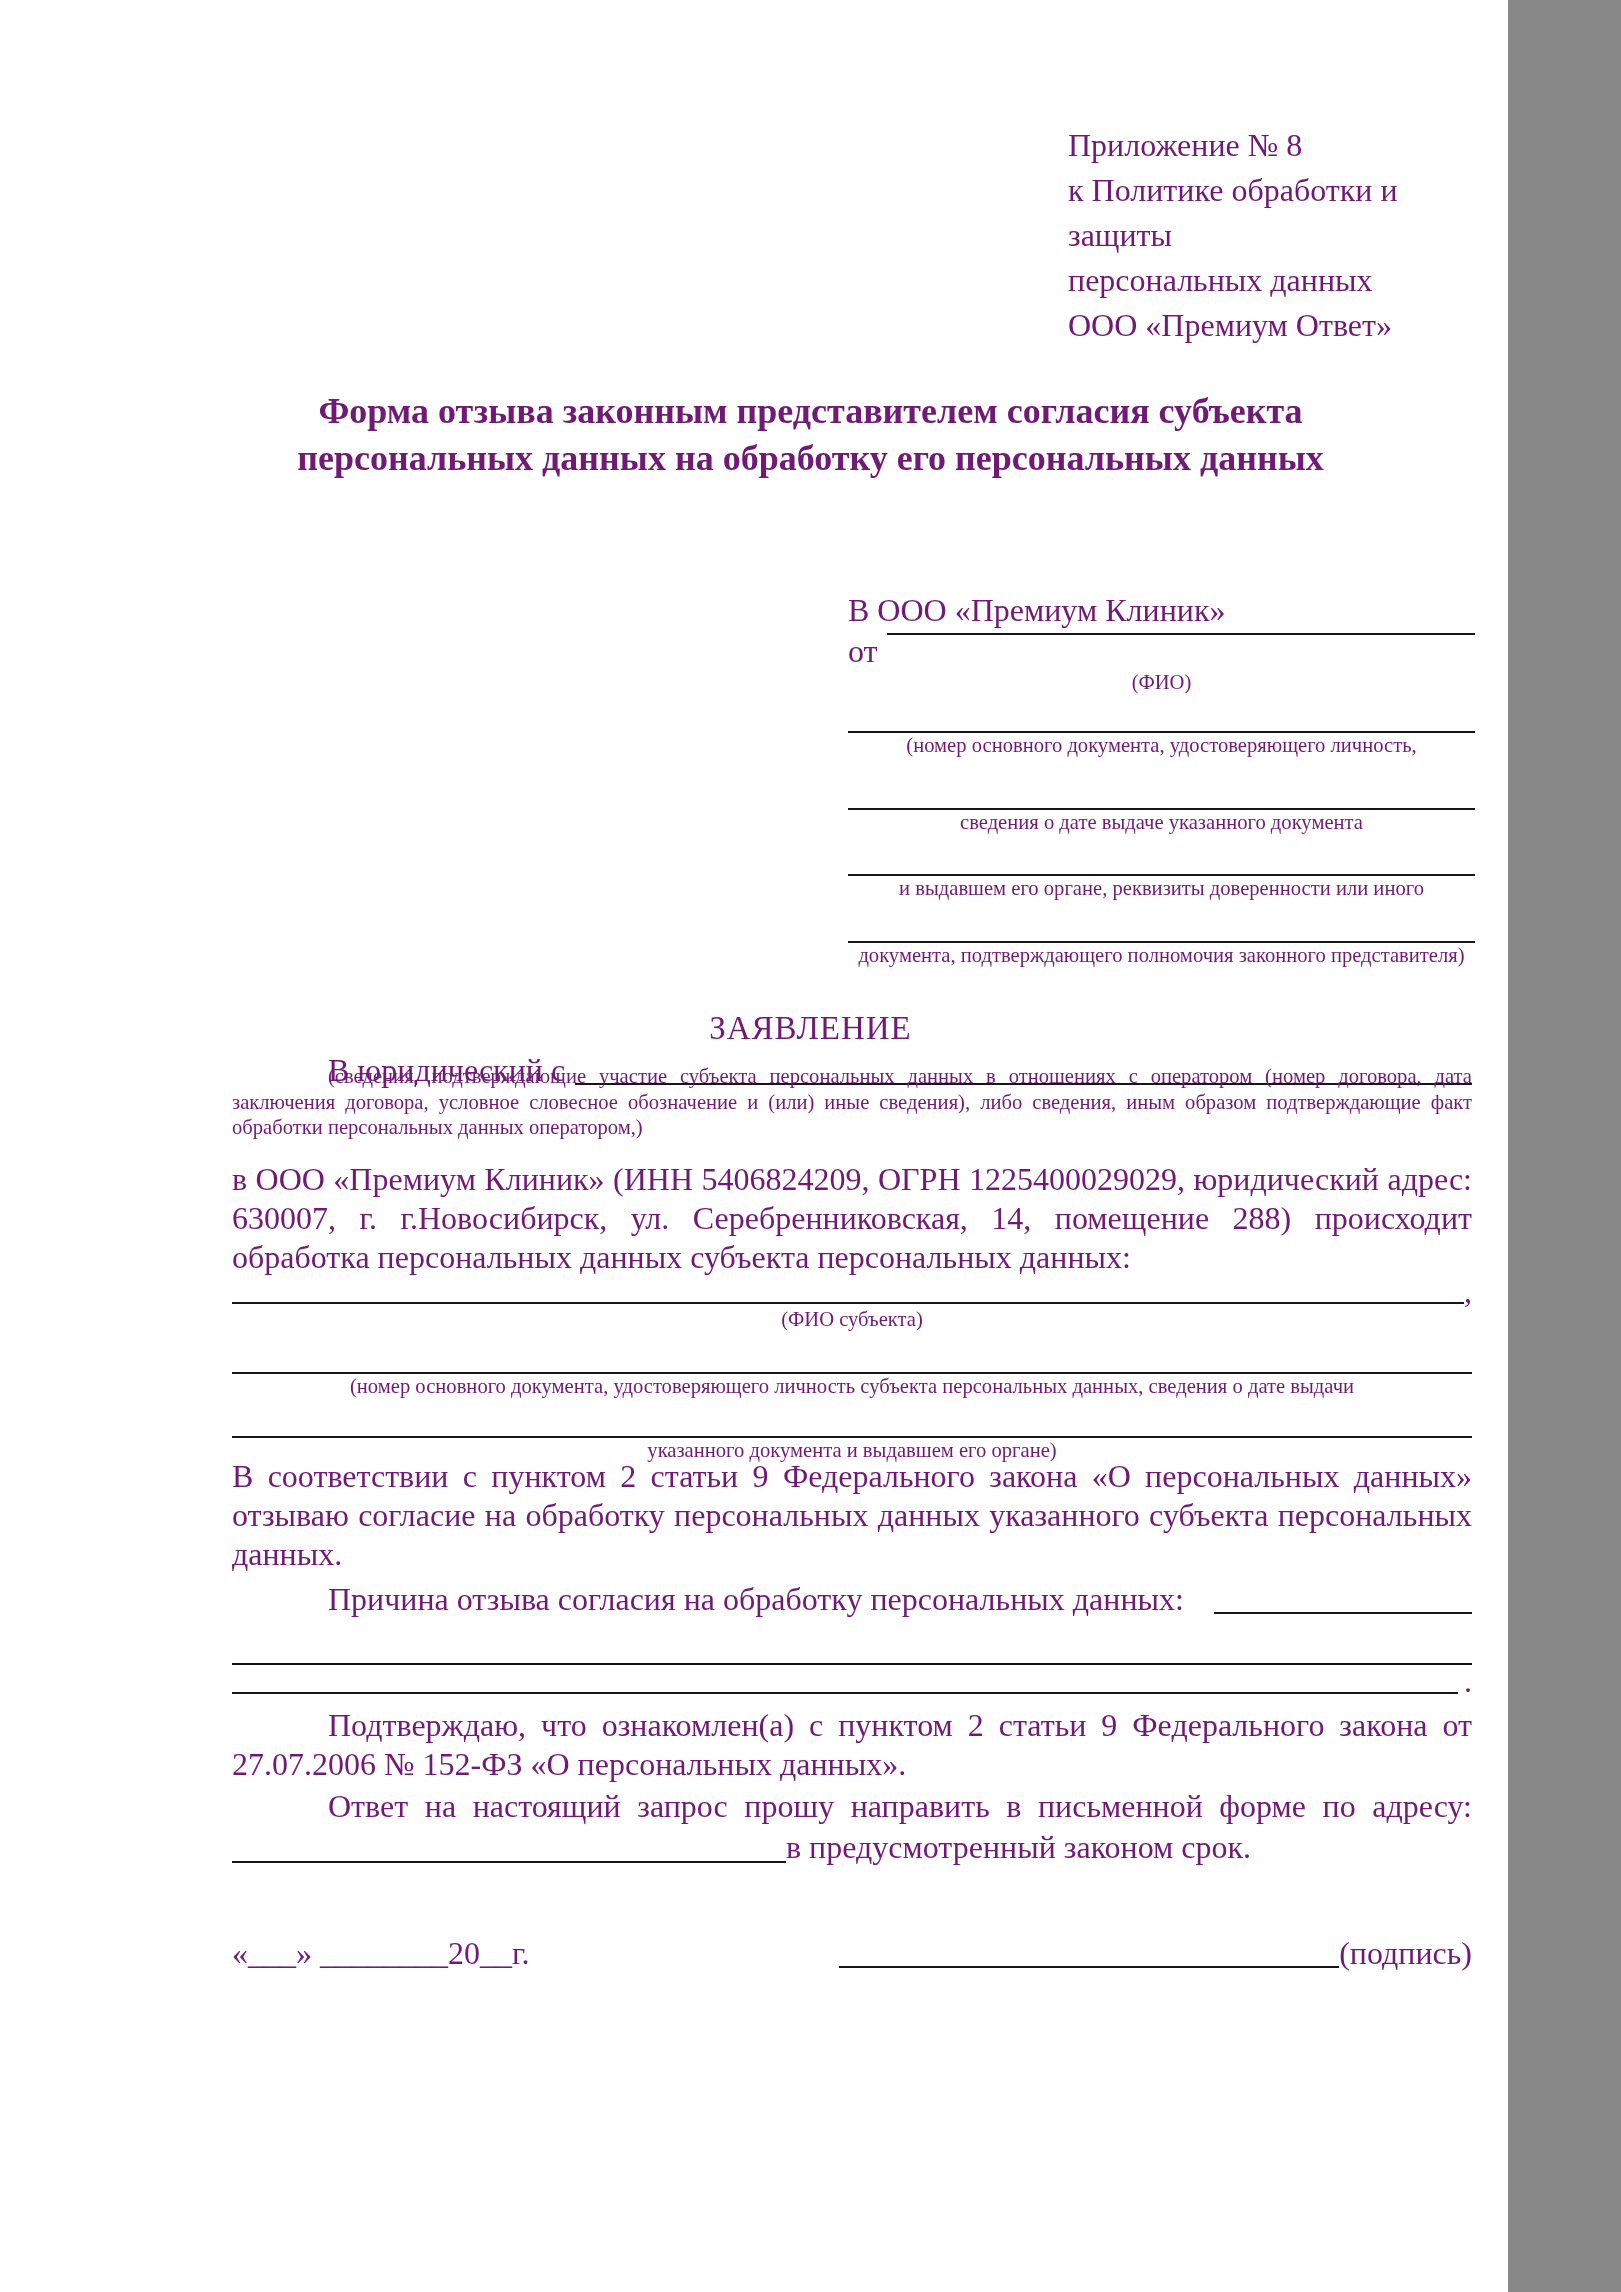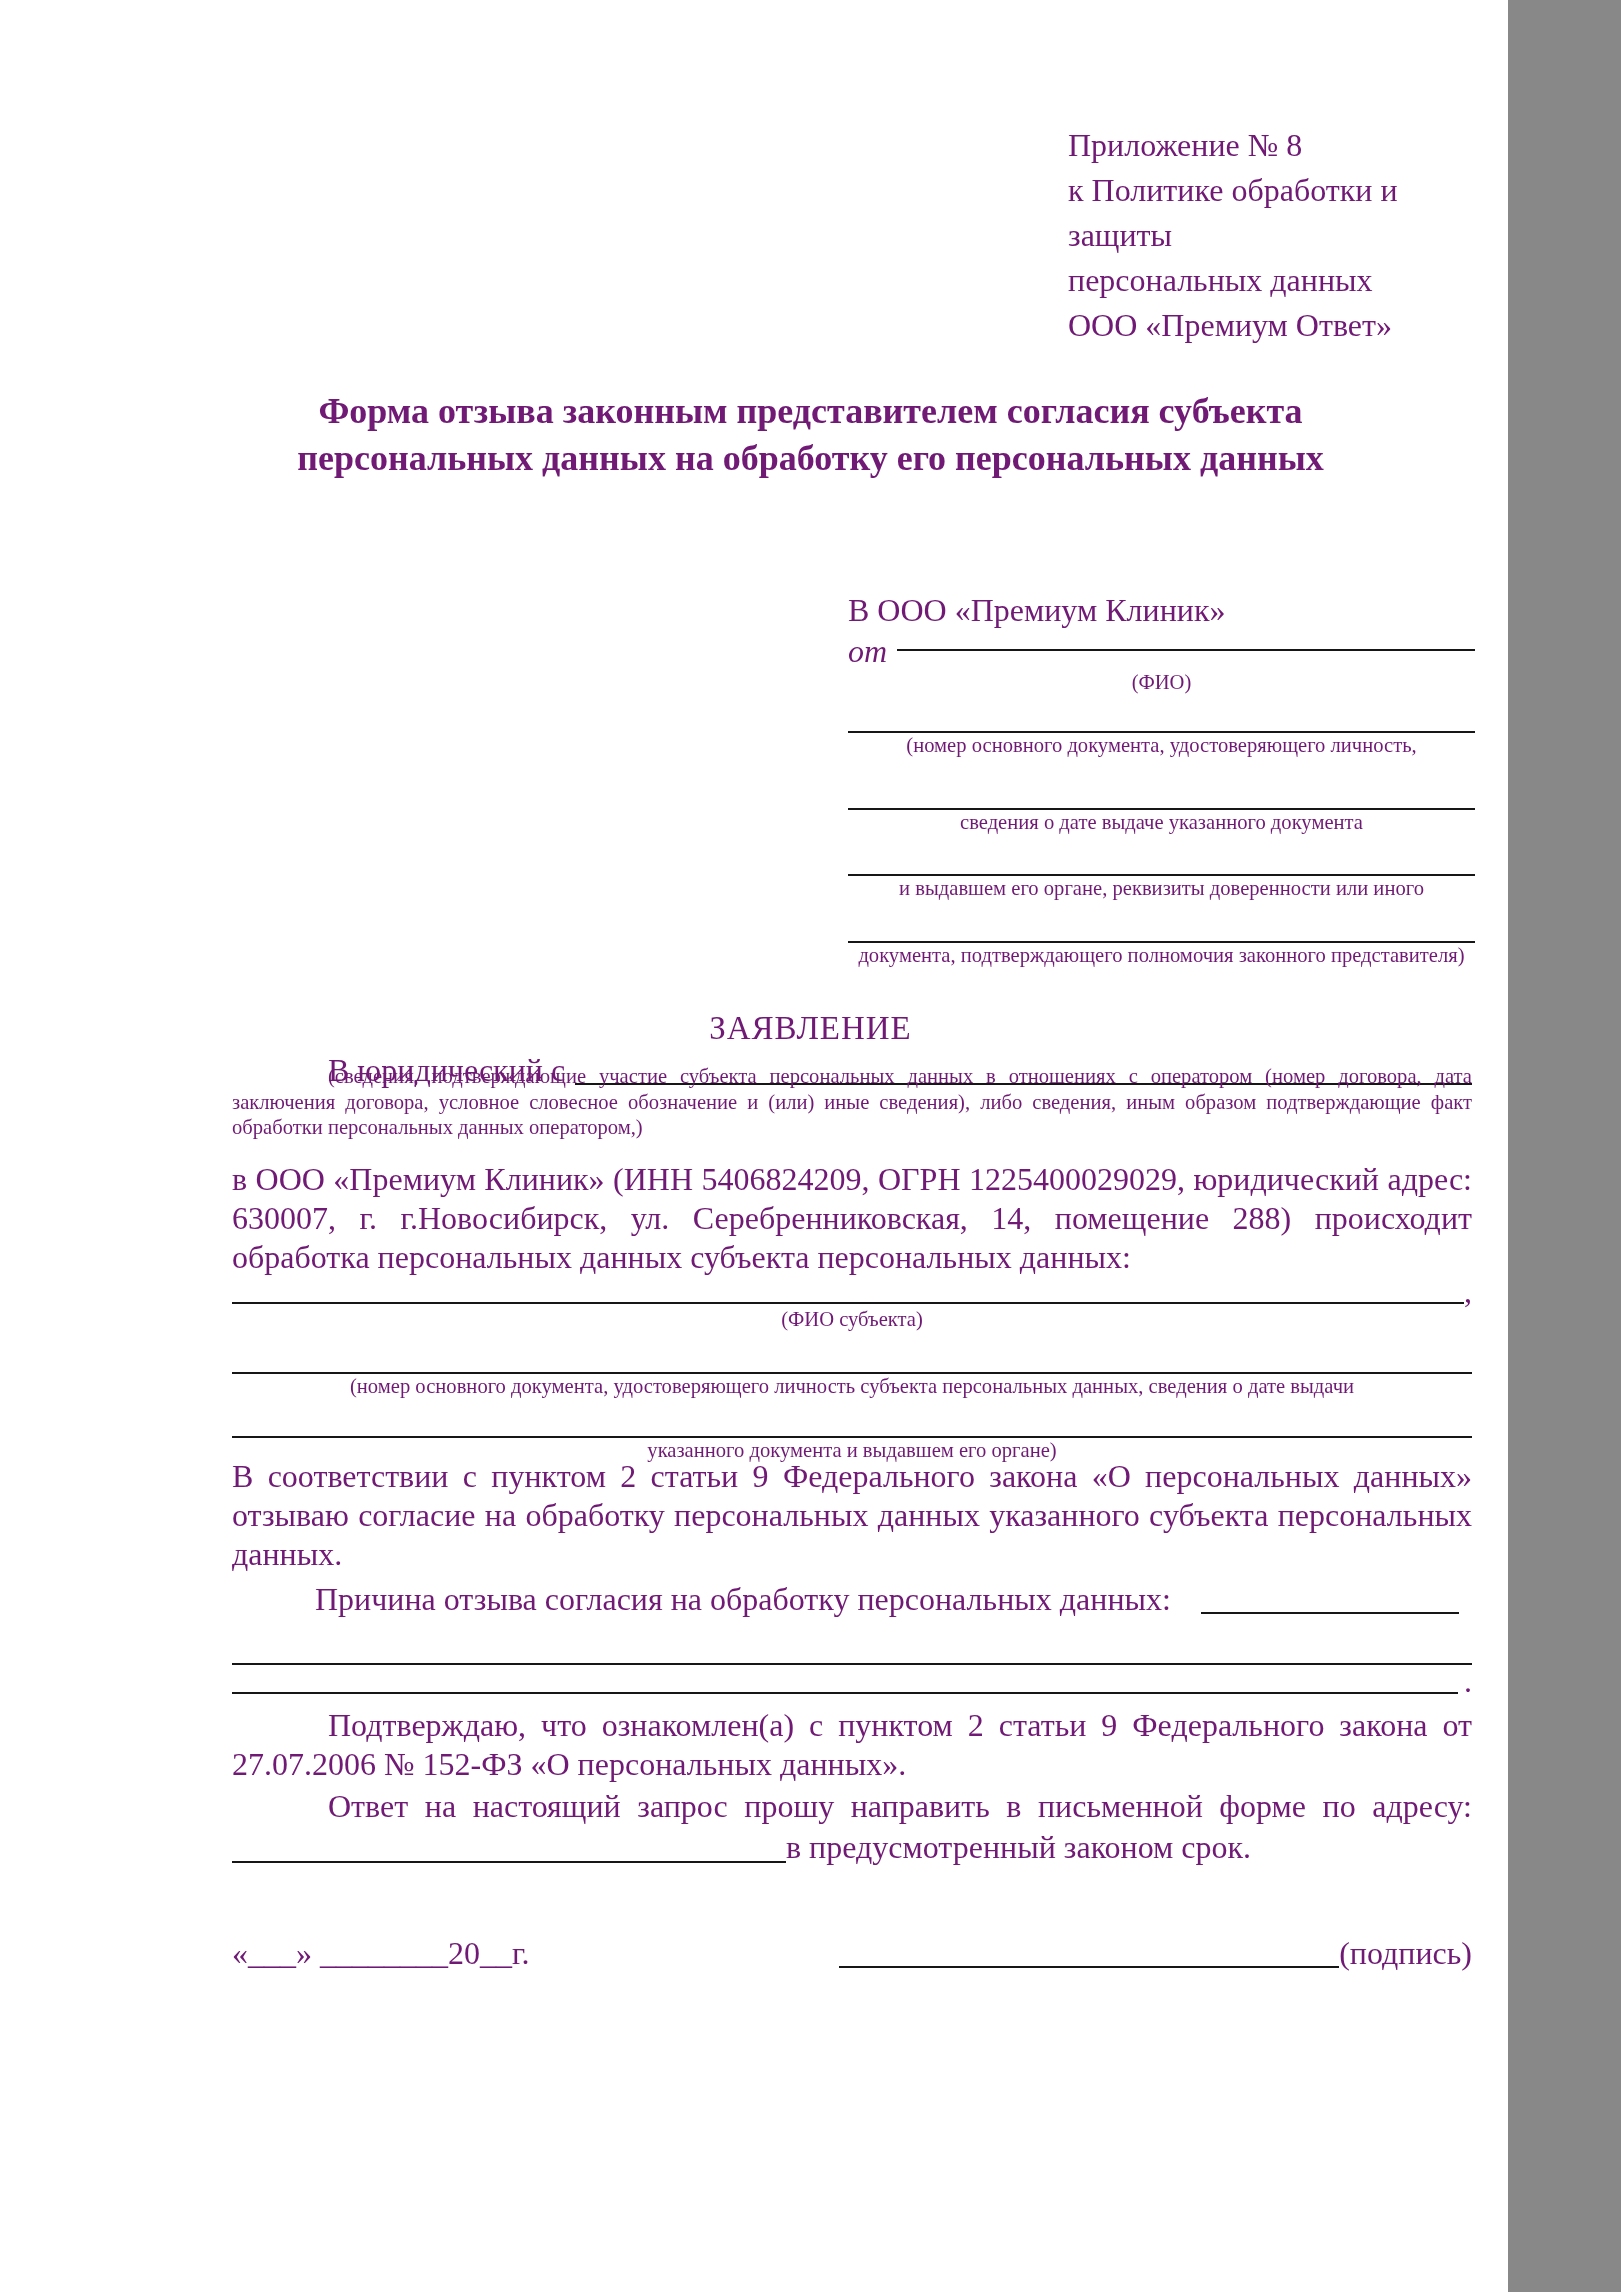--- a/index.html
+++ b/index.html
@@ -21,21 +21,21 @@
 
   
   .header-block{left:1068px;top:123px;font-size:32px;line-height:45px;}
 
   
   .doc-title{left:0;top:388px;width:1621px;text-align:center;font-weight:bold;font-size:36px;line-height:47px;}
 
   
   .addressee{left:848px;top:588px;width:627px;font-size:32px;}
   .addr-to{line-height:45px;}
-  .addr-from{display:flex;align-items:center;height:37px;font-style:italic;}
+  .addr-from{display:flex;align-items:flex-start;height:37px;}
   .addr-from .fill{margin-bottom:2.9px;}
   .addr-cap{font-size:20.6px;line-height:24.5px;text-align:center;}
   .r1{height:36px;}
   .r2{height:51px;}
   .r3{height:39px;}
   .r4{height:41px;}
 
   .statement-heading{left:0;top:1008px;width:1621px;text-align:center;font-size:33px;line-height:41px;letter-spacing:1px;}
 
   .accordance-row{left:232px;top:1047px;width:1240px;height:43px;padding-left:96px;box-sizing:border-box;}
@@ -47,21 +47,21 @@
 
   .fio-group{left:232px;top:1282px;width:1240px;}
   .rule-comma{display:flex;align-items:flex-end;height:24.5px;font-size:32px;line-height:32px;}
   .rule-comma .rfill{flex:1;border-bottom:2.9px solid #161616;margin-bottom:2.9px;}
   .fg-r2{height:41px;}
   .fg-r3{height:37px;}
   .cap-line{font-size:20.6px;line-height:24.5px;text-align:center;}
 
   .withdraw-par{left:232px;top:1457px;width:1240px;}
 
-  .reason-row{left:219px;top:1576px;width:1240px;height:43px;padding-left:96px;box-sizing:border-box;gap:20px;}
+  .reason-row{left:232px;top:1576px;width:1240px;height:43px;padding-left:96px;box-sizing:border-box;gap:20px;}
   .reason-row span{font-size:32px;line-height:39px;}
 
   .reason-lines{left:232px;top:1621px;width:1240px;}
   .rl-1{height:42px;}
   .rl-2{display:flex;align-items:flex-end;margin-top:7.8px;height:24.5px;font-size:32px;line-height:32px;}
   .rl-2 .rfill{flex:1;border-bottom:2.9px solid #161616;margin-bottom:2.9px;margin-right:5.9px;}
 
   .confirm-par{left:232px;top:1706px;width:1240px;text-indent:96px;}
 
   .reply-block{left:232px;top:1787px;width:1240px;}

